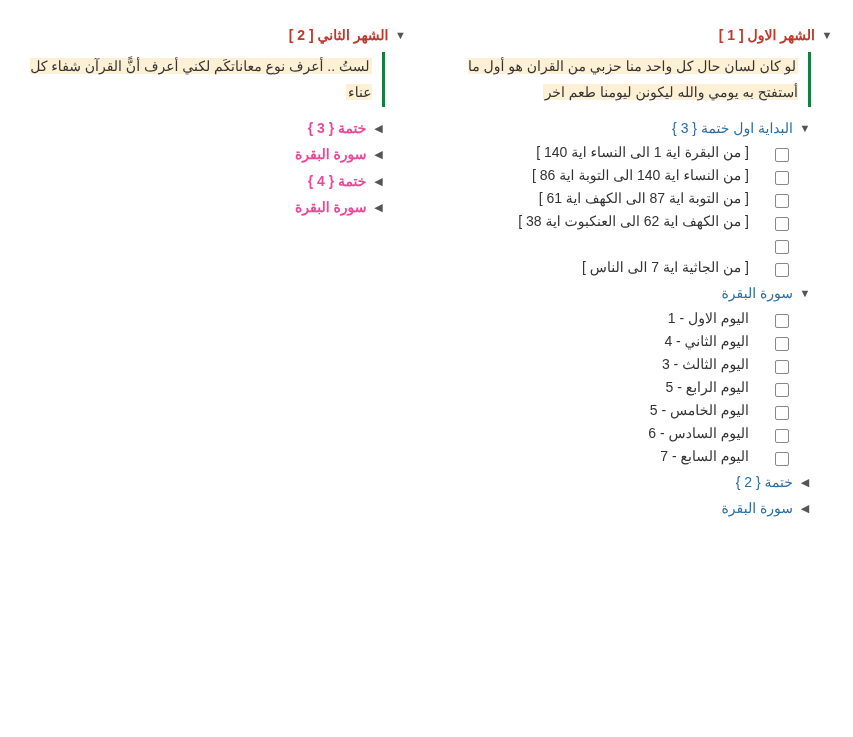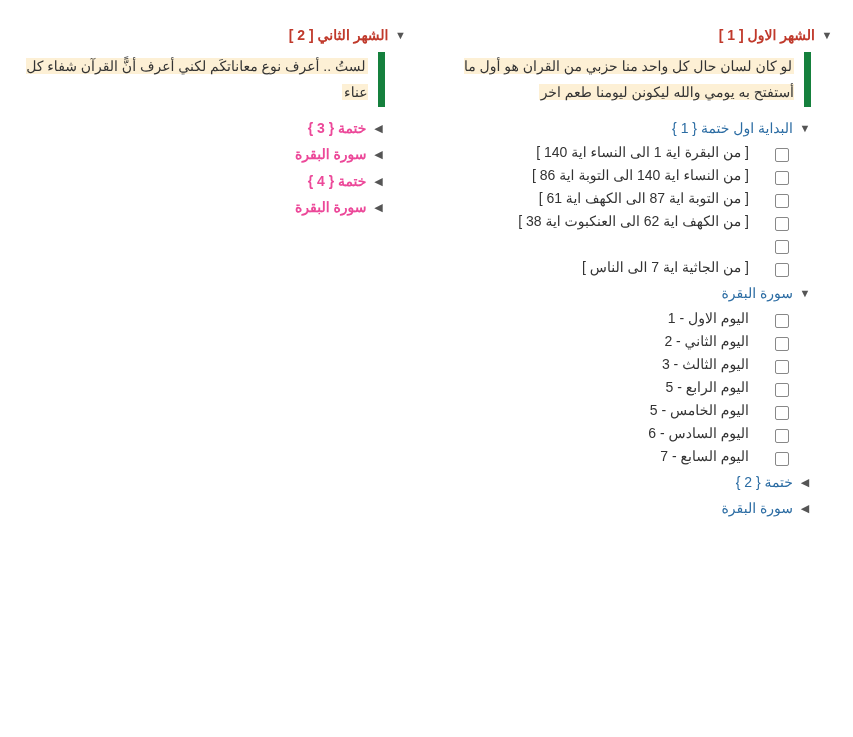--- a/index.html
+++ b/index.html
@@ -56,21 +56,21 @@
     font-weight: 500;
   }
   .title-pink {
     color: #ec4899;
     font-weight: 700;
   }
   .plain {
     color: #333;
   }
   .quote-block {
-    border-right: 7px solid #15803d;
+    border-right: 3px solid #15803d;
     padding: 2px 10px 2px 0;
     margin: 6px 0 10px 0;
   }
   .highlight {
     background: #fdf0d5;
     color: #333;
     padding: 0 2px;
     line-height: 1.8;
   }
   .checkbox {
@@ -110,21 +110,21 @@
 
       <div class="children">
 
         <div class="quote-block">
           <span class="highlight">لو كان لسان حال كل واحد منا حزبي من القران هو أول ما أستفتح به يومي والله ليكونن ليومنا طعم اخر</span>
         </div>
 
         <div class="node">
           <div class="row">
             <span class="bullet">▼</span>
-            <span class="label title-blue">البداية اول ختمة { 1 }</span>
+            <span class="label title-blue">البداية اول ختمة { 3 }</span>
           </div>
           <div class="children spacer-indent">
             <div class="check-row">
               <span class="checkbox"></span>
               <span class="label plain">[ من البقرة اية 1 الى النساء اية 140 ]</span>
             </div>
             <div class="check-row">
               <span class="checkbox"></span>
               <span class="label plain">[ من النساء اية 140 الى التوبة اية 86 ]</span>
             </div>
@@ -151,21 +151,21 @@
             <span class="bullet">▼</span>
             <span class="label title-blue">سورة البقرة</span>
           </div>
           <div class="children spacer-indent">
             <div class="check-row">
               <span class="checkbox"></span>
               <span class="label plain">اليوم الاول - 1</span>
             </div>
             <div class="check-row">
               <span class="checkbox"></span>
-              <span class="label plain">اليوم الثاني - 2</span>
+              <span class="label plain">اليوم الثاني - 4</span>
             </div>
             <div class="check-row">
               <span class="checkbox"></span>
               <span class="label plain">اليوم الثالث - 3</span>
             </div>
             <div class="check-row">
               <span class="checkbox"></span>
               <span class="label plain">اليوم الرابع - 5</span>
             </div>
             <div class="check-row">

